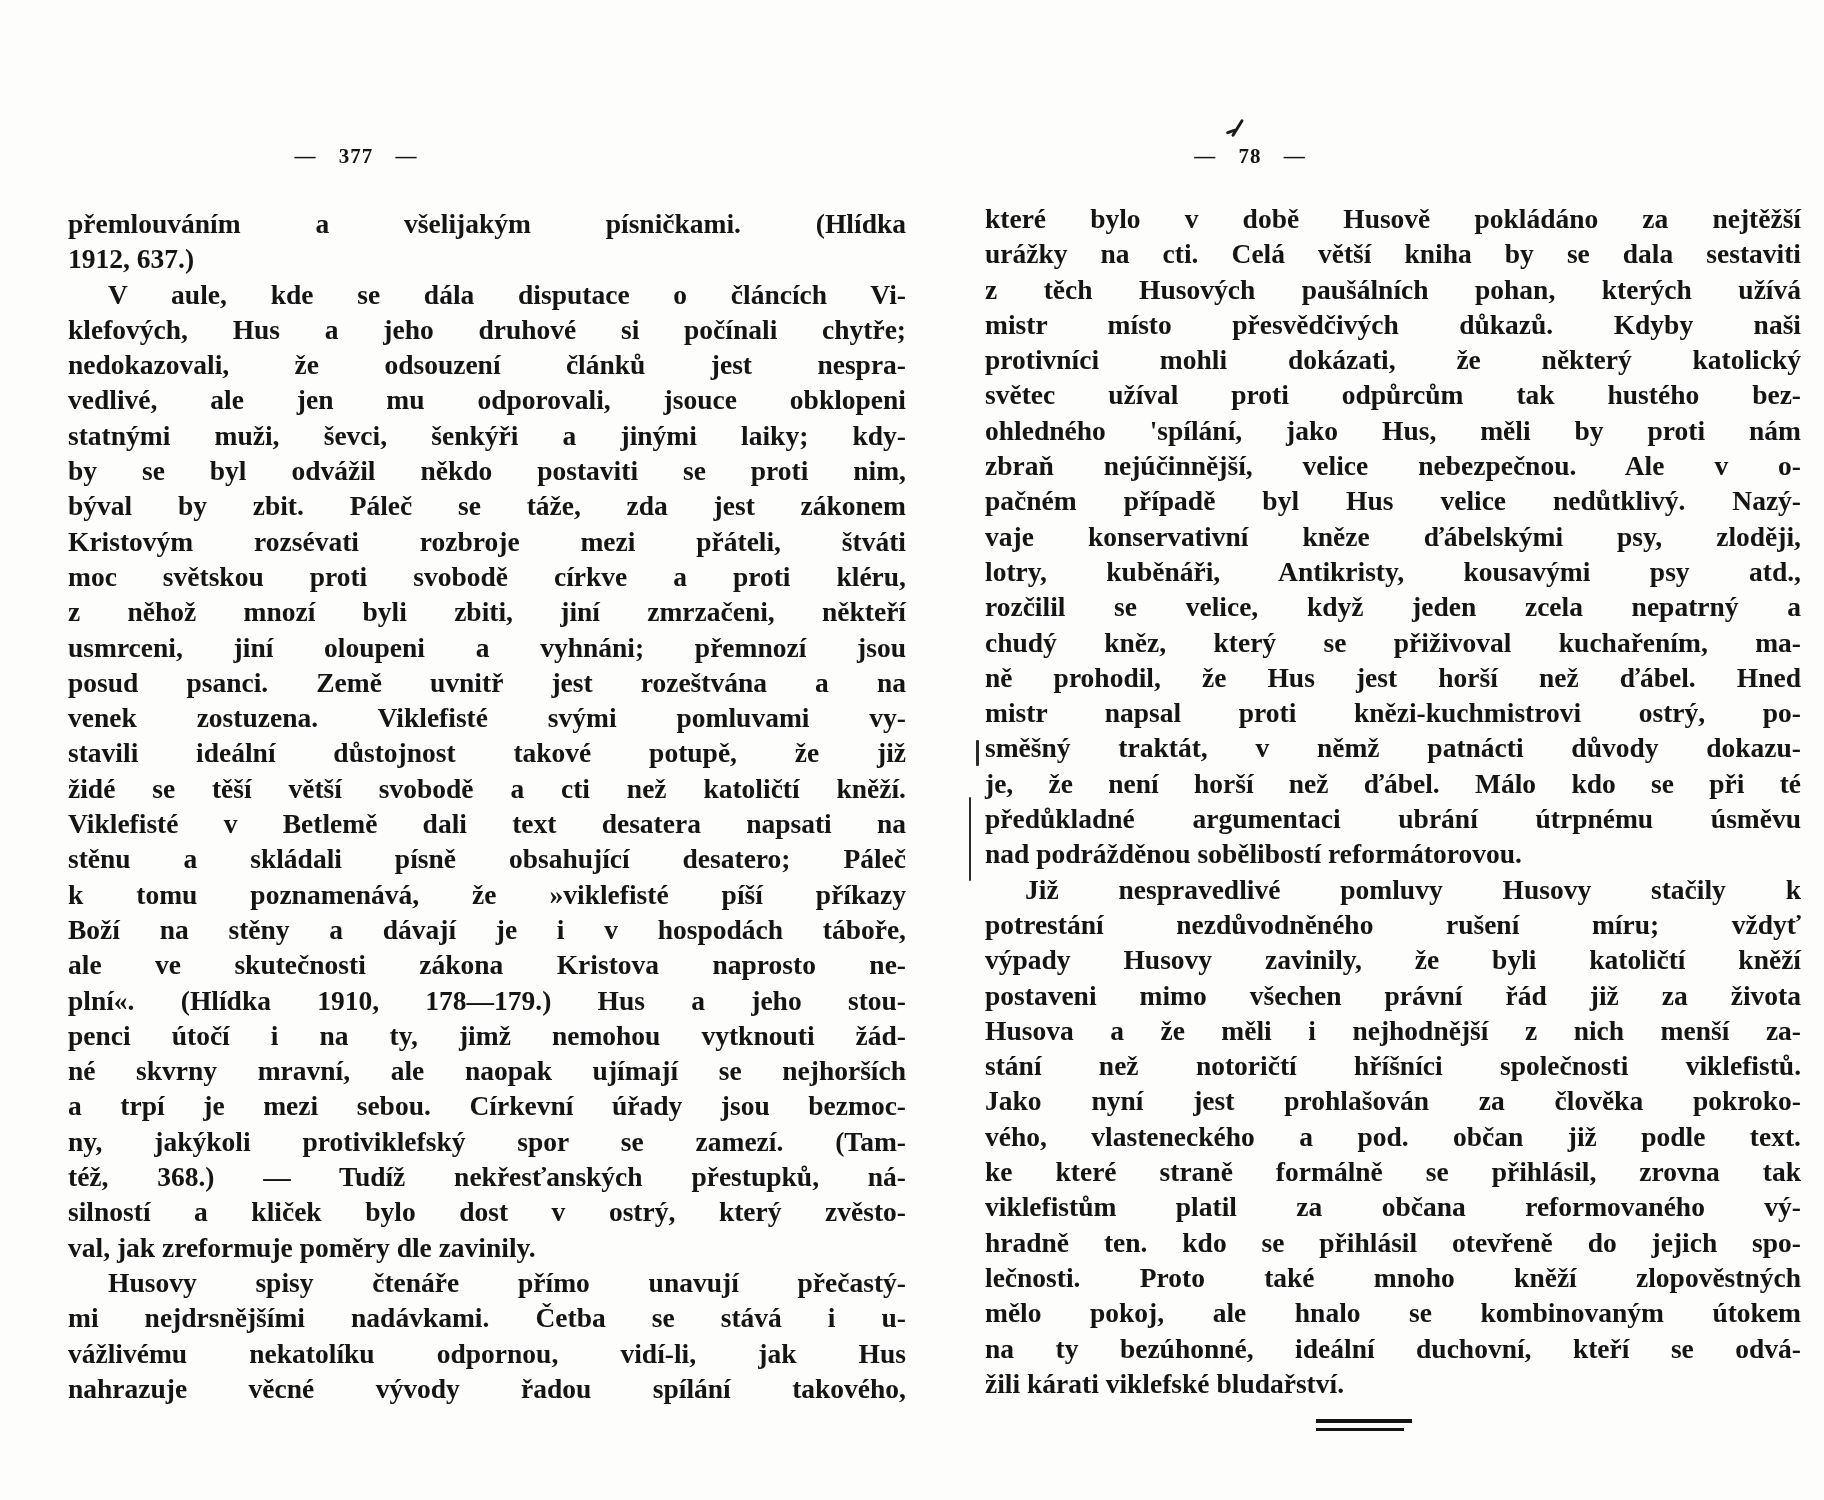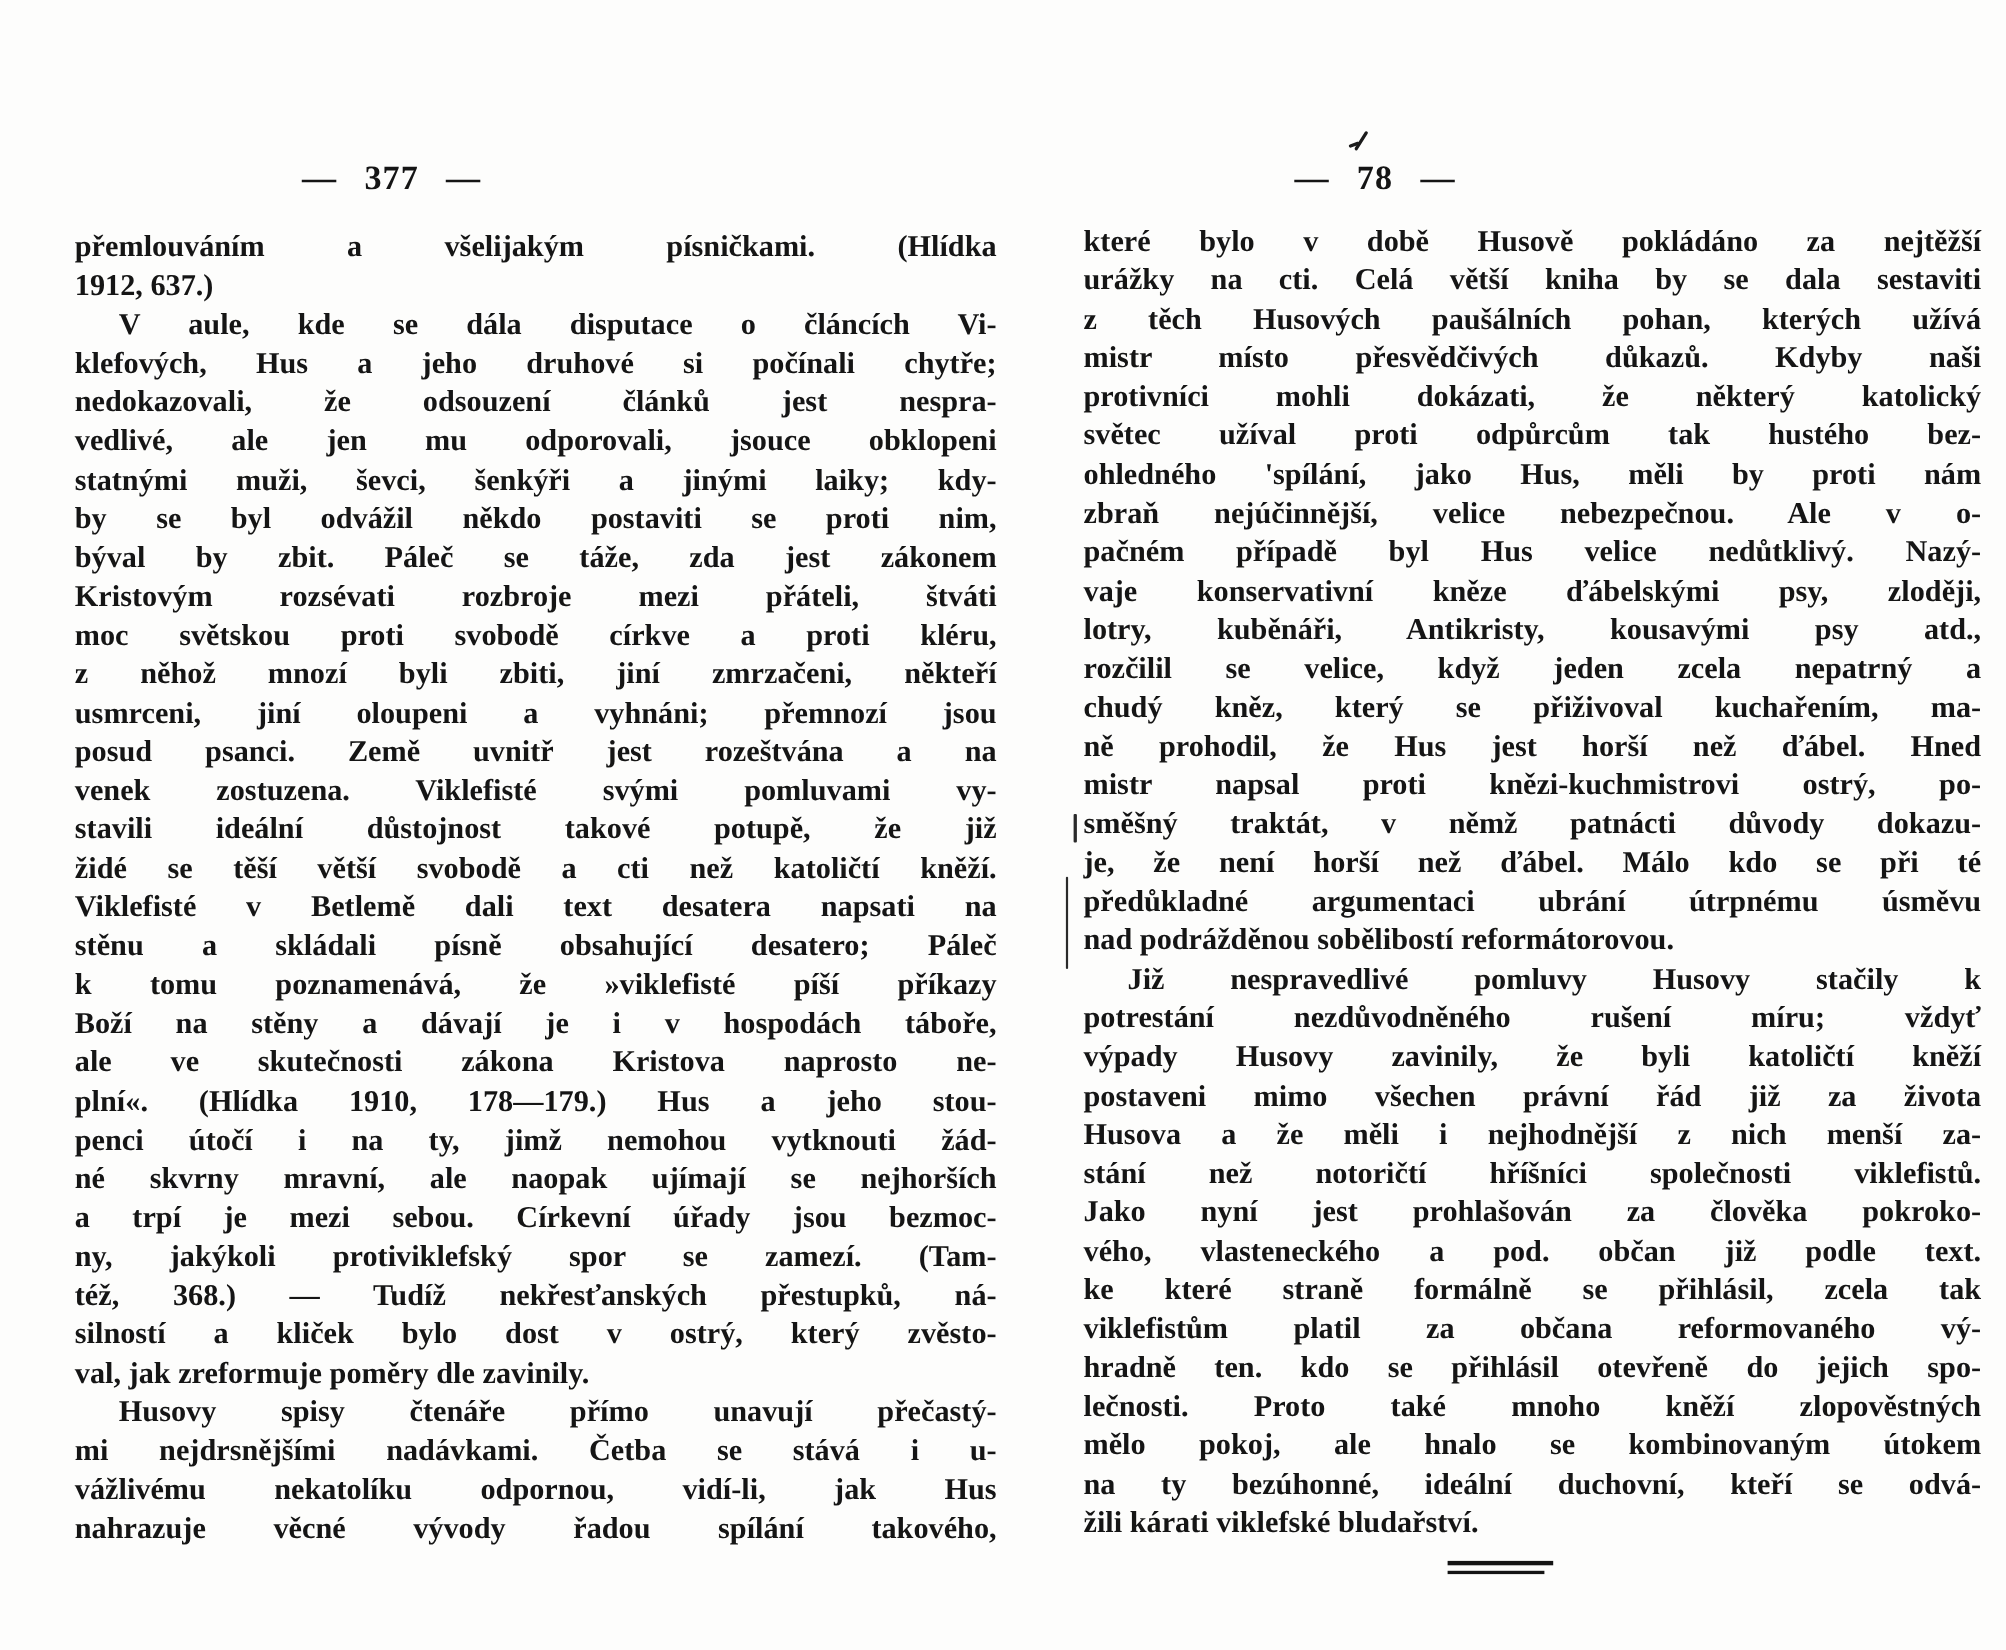--- a/index.html
+++ b/index.html
@@ -13,21 +13,21 @@
     background: #fdfdfc;
     overflow: hidden;
     font-family: "Liberation Serif", "DejaVu Serif", serif;
     color: #151515;
   }
   .page-header {
     position: absolute;
     top: 144px;
     width: 220px;
     text-align: center;
-    font-size: 31px;
+    font-size: 21px;
     font-weight: bold;
     letter-spacing: 1px;
     word-spacing: 16px;
     white-space: nowrap;
   }
   #header-left { left: 246px; }
   #header-right { left: 1140px; }
   .smudge-a, .smudge-b {
     position: absolute;
     background: #1b1b1b;
@@ -159,21 +159,21 @@
       <div class="line">předůkladné argumentaci ubrání útrpnému úsměvu</div>
       <div class="line end">nad podrážděnou sobělibostí reformátorovou.</div>
       <div class="line indent">Již nespravedlivé pomluvy Husovy stačily k</div>
       <div class="line">potrestání nezdůvodněného rušení míru; vždyť</div>
       <div class="line">výpady Husovy zavinily, že byli katoličtí kněží</div>
       <div class="line">postaveni mimo všechen právní řád již za života</div>
       <div class="line">Husova a že měli i nejhodnější z nich menší za-</div>
       <div class="line">stání než notoričtí hříšníci společnosti viklefistů.</div>
       <div class="line">Jako nyní jest prohlašován za člověka pokroko-</div>
       <div class="line">vého, vlasteneckého a pod. občan již podle text.</div>
-      <div class="line">ke které straně formálně se přihlásil, zcela tak</div>
+      <div class="line">ke které straně formálně se přihlásil, zrovna tak</div>
       <div class="line">viklefistům platil za občana reformovaného vý-</div>
       <div class="line">hradně ten. kdo se přihlásil otevřeně do jejich spo-</div>
       <div class="line">lečnosti. Proto také mnoho kněží zlopověstných</div>
       <div class="line">mělo pokoj, ale hnalo se kombinovaným útokem</div>
       <div class="line">na ty bezúhonné, ideální duchovní, kteří se odvá-</div>
       <div class="line end">žili kárati viklefské bludařství.</div>
     </div>
 
   <div id="margin-mark-1" class="margin-mark"></div>
   <div id="margin-mark-2" class="margin-mark"></div>

